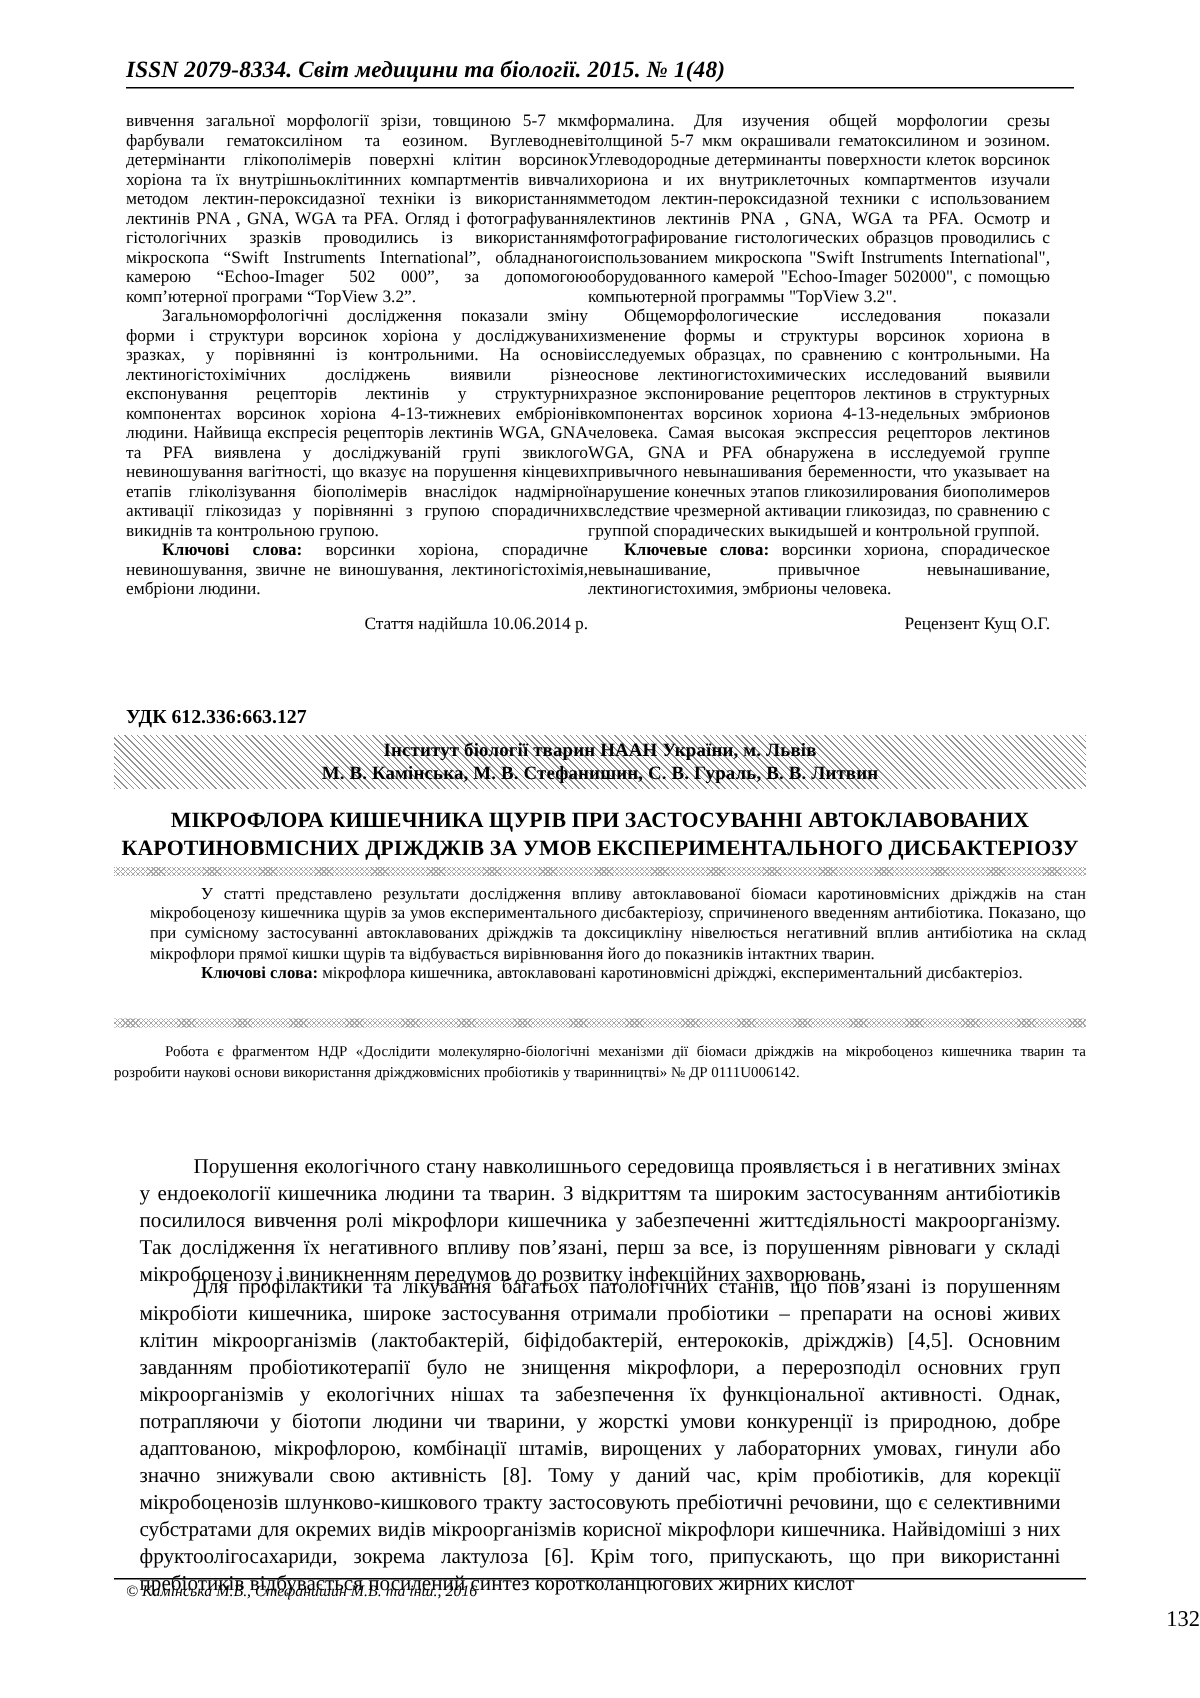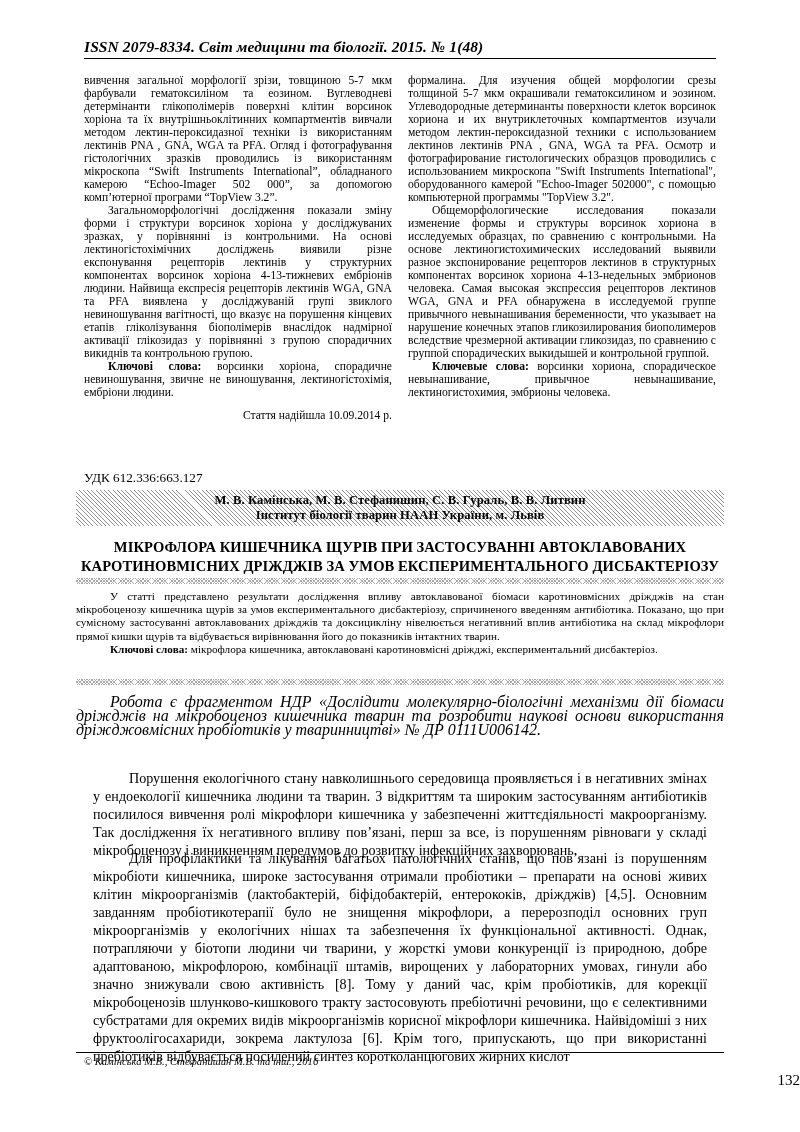--- a/index.html
+++ b/index.html
@@ -43,21 +43,21 @@
     width: 632px;
   }
 
   
   .twocol {
     position: absolute;
     left: 84px;
     top: 74px;
     width: 632px;
     display: flex;
-    gap: 16px;
+    gap: 0;
     font-family: Liberation Serif, serif;
   }
   .col {
     width: 308px;
   }
   .col p {
     margin: 0;
     font-size: 11.6px;
     line-height: 13.0px;
     text-align: justify;
@@ -74,21 +74,21 @@
     text-align: right !important;
     margin-top: 10px !important;
   }
 
   
   .udc {
     position: absolute;
     left: 84px;
     top: 470px;
     font-size: 13.2px;
-    font-weight: normal;
+    font-weight: bold;
   }
 
   
   .authorband {
     position: absolute;
     left: 76px;
     top: 490px;
     width: 648px;
     height: 36px;
     background-color: #fbfbfb;
@@ -145,30 +145,30 @@
     width: 648px;
     font-size: 11.2px;
     line-height: 13.2px;
     text-align: justify;
   }
   .abstract p {
     margin: 0;
   }
   .abstract p.ind {
     text-indent: 34px;
+    margin-left: 24px;
   }
 
   
   .grant {
     position: absolute;
     left: 76px;
     width: 648px;
-    font-size: 16px;
+    font-size: 10px;
     line-height: 14.2px;
-    font-style: italic;
     text-align: justify;
   }
   .grant p {
     margin: 0;
     text-indent: 34px;
   }
 
   
   .body {
     position: absolute;
@@ -216,36 +216,37 @@
     <div class="runhead-text">ISSN 2079-8334. Світ медицини та біології. 2015. № 1(48)</div>
     <div class="runhead-rule"></div>
   </div>
 
   <div class="twocol">
 
     <div class="col">
       <p>вивчення загальної морфології зрізи, товщиною 5-7 мкм фарбували гематоксиліном та еозином. Вуглеводневі детермінанти глікополімерів поверхні клітин ворсинок хоріона та їх внутрішньоклітинних компартментів вивчали методом лектин-пероксидазної техніки із використанням лектинів PNA , GNA, WGA та PFA. Огляд і фотографування гістологічних зразків проводились із використанням мікроскопа “Swift Instruments International”, обладнаного камерою “Echoo-Imager 502 000”, за допомогою комп’ютерної програми “TopView 3.2”.</p>
       <p class="indent">Загальноморфологічні дослідження показали зміну форми і структури ворсинок хоріона у досліджуваних зразках, у порівнянні із контрольними. На основі лектиногістохімічних досліджень виявили різне експонування рецепторів лектинів у структурних компонентах ворсинок хоріона 4-13-тижневих ембріонів людини. Найвища експресія рецепторів лектинів WGA, GNA та PFA виявлена у досліджуваній групі звиклого невиношування вагітності, що вказує на порушення кінцевих етапів гліколізування біополімерів внаслідок надмірної активації глікозидаз у порівнянні з групою спорадичних викиднів та контрольною групою.</p>
       <p class="indent"><span class="kw">Ключові слова:</span><span> ворсинки хоріона, спорадичне невиношування, звичне не виношування, лектиногістохімія, ембріони людини.</span></p>
-      <p class="right-align">Стаття надійшла 10.09.2014 р.</p>
+      <p class="right-align">Стаття надійшла 10.06.2014 р.</p>
     </div>
 
     <div class="col">
       <p>формалина. Для изучения общей морфологии срезы толщиной 5-7 мкм окрашивали гематоксилином и эозином. Углеводородные детерминанты поверхности клеток ворсинок хориона и их внутриклеточных компартментов изучали методом лектин-пероксидазной техники с использованием лектинов лектинів PNA , GNA, WGA та PFA. Осмотр и фотографирование гистологических образцов проводились с использованием микроскопа "Swift Instruments International", оборудованного камерой "Echoo-Imager 502000", с помощью компьютерной программы "TopView 3.2".</p>
       <p class="indent">Общеморфологические исследования показали изменение формы и структуры ворсинок хориона в исследуемых образцах, по сравнению с контрольными. На основе лектиногистохимических исследований выявили разное экспонирование рецепторов лектинов в структурных компонентах ворсинок хориона 4-13-недельных эмбрионов человека. Самая высокая экспрессия рецепторов лектинов WGA, GNA и PFA обнаружена в исследуемой группе привычного невынашивания беременности, что указывает на нарушение конечных этапов гликозилирования биополимеров вследствие чрезмерной активации гликозидаз, по сравнению с группой спорадических выкидышей и контрольной группой.</p>
       <p class="indent"><span class="kw">Ключевые слова:</span><span> ворсинки хориона, спорадическое невынашивание, привычное невынашивание, лектиногистохимия, эмбрионы человека.</span></p>
+      <p class="right-align">Рецензент Кущ О.Г.</p>
     </div>
 
   </div>
 
   <div class="udc">УДК 612.336:663.127</div>
 
   <div class="authorband">
+    <div class="line">Інститут біології тварин НААН України, м. Львів</div>
     <div class="line">М. В. Камінська, М. В. Стефанишин, С. В. Гураль, В. В. Литвин</div>
-    <div class="line">Інститут біології тварин НААН України, м. Львів</div>
   </div>
 
   <div class="arttitle">МІКРОФЛОРА КИШЕЧНИКА ЩУРІВ ПРИ ЗАСТОСУВАННІ АВТОКЛАВОВАНИХ КАРОТИНОВМІСНИХ ДРІЖДЖІВ ЗА УМОВ ЕКСПЕРИМЕНТАЛЬНОГО ДИСБАКТЕРІОЗУ</div>
 
   <div class="wavy" style="top:578px;"></div>
 
   <div class="abstract" style="top:590px;">
     <p class="ind">У статті представлено результати дослідження впливу автоклавованої біомаси каротиновмісних дріжджів на стан мікробоценозу кишечника щурів за умов експериментального дисбактеріозу, спричиненого введенням антибіотика. Показано, що при сумісному застосуванні автоклавованих дріжджів та доксицикліну нівелюється негативний вплив антибіотика на склад мікрофлори прямої кишки щурів та відбувається вирівнювання його до показників інтактних тварин.</p>
     <p class="ind"><span class="kw">Ключові слова:</span><span> мікрофлора кишечника, автоклавовані каротиновмісні дріжджі, експериментальний дисбактеріоз.</span></p>
   </div>

